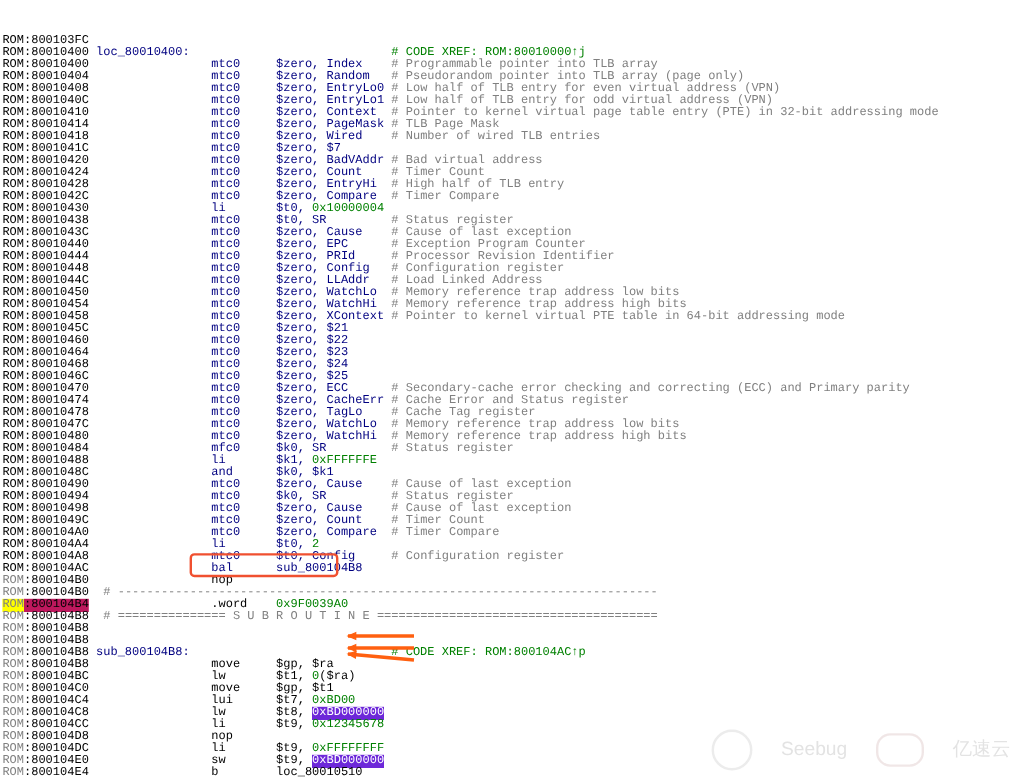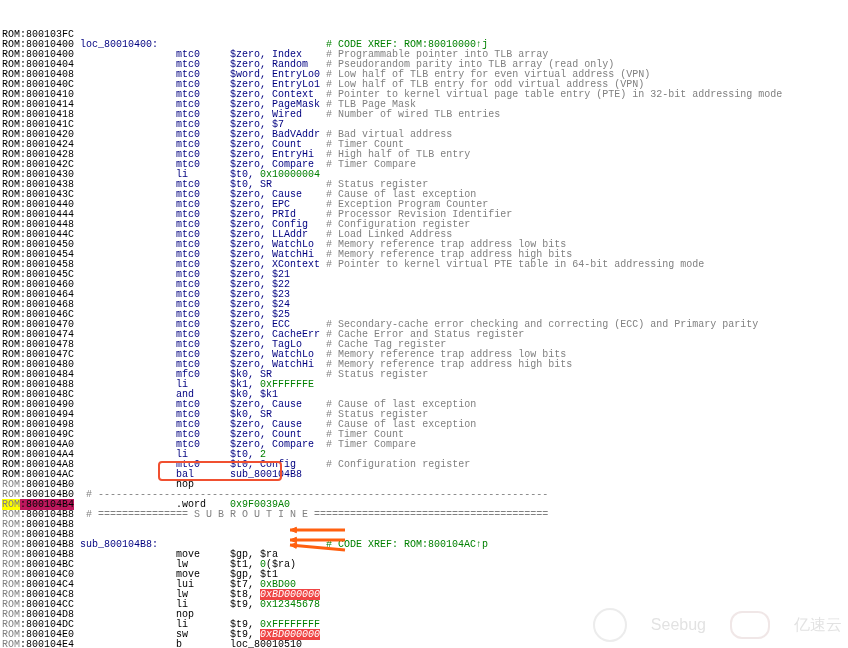--- a/index.html
+++ b/index.html
@@ -19,21 +19,21 @@
   .rom  { color: #000000; }
   .opc  { color: #000080; }
   .opr  { color: #000080; }
   .numT { color: #008000; }
   .cmt  { color: #808080; }
   .xref { color: #008000; }
   .sub  { color: #000080; text-align: right; }
   .txt  { color: #000000; }
   .hlA  { background: #be185d; color:#000000; }
   .hlR  { background: #ffff00; color:#808080; }
-  .redb { background: #ef4444; color:#ffffff;font-style:italic; }
+  .redb { background: #6d28d9; color:#ffffff; }
   .arrow {
     position: absolute;
     stroke: #ff6010;
     fill: #ff6010;
     pointer-events: none;
   }
   .boxred {
     position: absolute;
     border: 2px solid #f05030;
     border-radius: 4px;
@@ -67,22 +67,22 @@
     opacity: 0.5;
   }
 </style>
 </head>
 <body>
 
 <div class="listing" id="listing">
     <div class="row"><span class="rom">ROM</span><span class="rom">:800103FC</span><span class=""> </span></div>
     <div class="row"><span class="rom">ROM</span><span class="rom">:80010400</span><span class=""> </span><span class="sub">loc_80010400:</span><span class="">                            </span><span class="xref"># CODE XREF: ROM:80010000↑j</span></div>
     <div class="row"><span class="rom">ROM</span><span class="rom">:80010400</span><span class=""> </span><span class="">                </span><span class="opc">mtc0     </span><span class="opr">$zero, Index</span><span class="">    </span><span class="cmt"># Programmable pointer into TLB array</span></div>
-    <div class="row"><span class="rom">ROM</span><span class="rom">:80010404</span><span class=""> </span><span class="">                </span><span class="opc">mtc0     </span><span class="opr">$zero, Random</span><span class="">   </span><span class="cmt"># Pseudorandom parity into TLB array (read only)</span></div>
-    <div class="row"><span class="rom">ROM</span><span class="rom">:80010408</span><span class=""> </span><span class="">                </span><span class="opc">mtc0     </span><span class="opr">$word, EntryLo0</span><span class=""> </span><span class="cmt"># Low half of TLB entry for even virtual address (VPN)</span></div>
+    <div class="row"><span class="rom">ROM</span><span class="rom">:80010404</span><span class=""> </span><span class="">                </span><span class="opc">mtc0     </span><span class="opr">$zero, Random</span><span class="">   </span><span class="cmt"># Pseudorandom pointer into TLB array (page only)</span></div>
+    <div class="row"><span class="rom">ROM</span><span class="rom">:80010408</span><span class=""> </span><span class="">                </span><span class="opc">mtc0     </span><span class="opr">$zero, EntryLo0</span><span class=""> </span><span class="cmt"># Low half of TLB entry for even virtual address (VPN)</span></div>
     <div class="row"><span class="rom">ROM</span><span class="rom">:8001040C</span><span class=""> </span><span class="">                </span><span class="opc">mtc0     </span><span class="opr">$zero, EntryLo1</span><span class=""> </span><span class="cmt"># Low half of TLB entry for odd virtual address (VPN)</span></div>
     <div class="row"><span class="rom">ROM</span><span class="rom">:80010410</span><span class=""> </span><span class="">                </span><span class="opc">mtc0     </span><span class="opr">$zero, Context</span><span class="">  </span><span class="cmt"># Pointer to kernel virtual page table entry (PTE) in 32-bit addressing mode</span></div>
     <div class="row"><span class="rom">ROM</span><span class="rom">:80010414</span><span class=""> </span><span class="">                </span><span class="opc">mtc0     </span><span class="opr">$zero, PageMask</span><span class=""> </span><span class="cmt"># TLB Page Mask</span></div>
     <div class="row"><span class="rom">ROM</span><span class="rom">:80010418</span><span class=""> </span><span class="">                </span><span class="opc">mtc0     </span><span class="opr">$zero, Wired</span><span class="">    </span><span class="cmt"># Number of wired TLB entries</span></div>
     <div class="row"><span class="rom">ROM</span><span class="rom">:8001041C</span><span class=""> </span><span class="">                </span><span class="opc">mtc0     </span><span class="opr">$zero, $7</span></div>
     <div class="row"><span class="rom">ROM</span><span class="rom">:80010420</span><span class=""> </span><span class="">                </span><span class="opc">mtc0     </span><span class="opr">$zero, BadVAddr</span><span class=""> </span><span class="cmt"># Bad virtual address</span></div>
     <div class="row"><span class="rom">ROM</span><span class="rom">:80010424</span><span class=""> </span><span class="">                </span><span class="opc">mtc0     </span><span class="opr">$zero, Count</span><span class="">    </span><span class="cmt"># Timer Count</span></div>
     <div class="row"><span class="rom">ROM</span><span class="rom">:80010428</span><span class=""> </span><span class="">                </span><span class="opc">mtc0     </span><span class="opr">$zero, EntryHi</span><span class="">  </span><span class="cmt"># High half of TLB entry</span></div>
     <div class="row"><span class="rom">ROM</span><span class="rom">:8001042C</span><span class=""> </span><span class="">                </span><span class="opc">mtc0     </span><span class="opr">$zero, Compare</span><span class="">  </span><span class="cmt"># Timer Compare</span></div>
     <div class="row"><span class="rom">ROM</span><span class="rom">:80010430</span><span class=""> </span><span class="">                </span><span class="opc">li       </span><span class="opr">$t0, </span><span class="numT">0x10000004</span></div>

